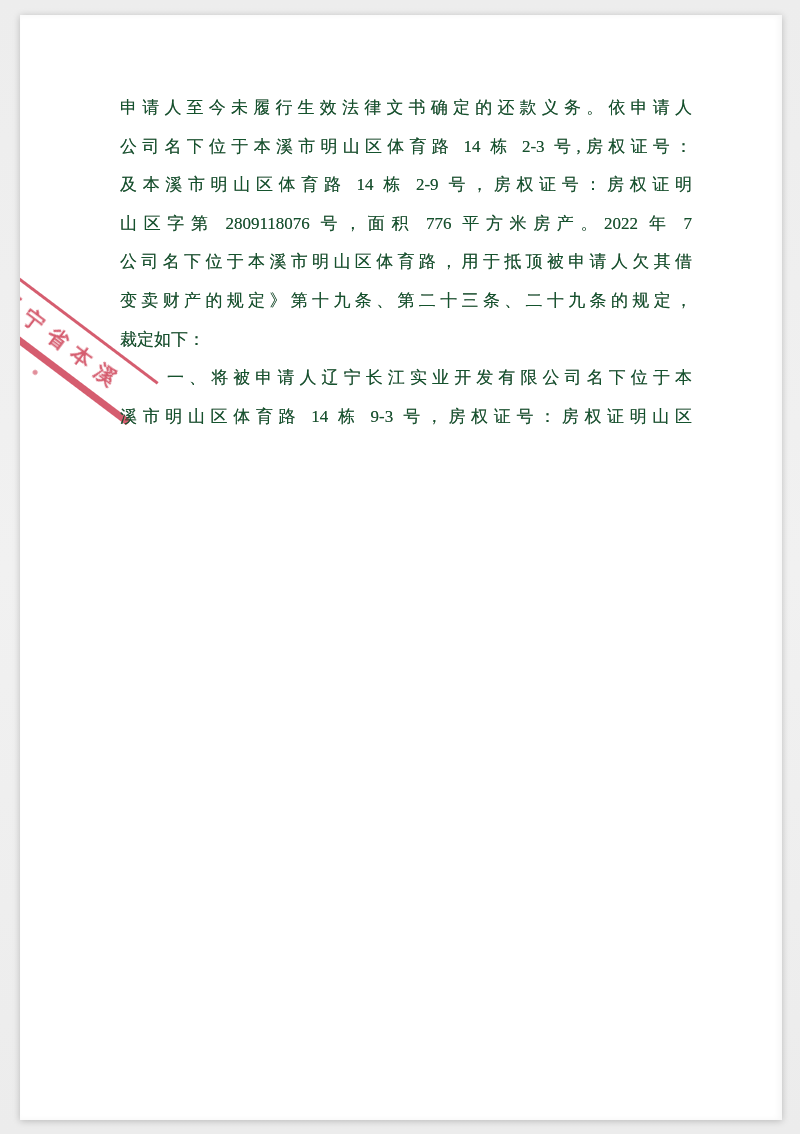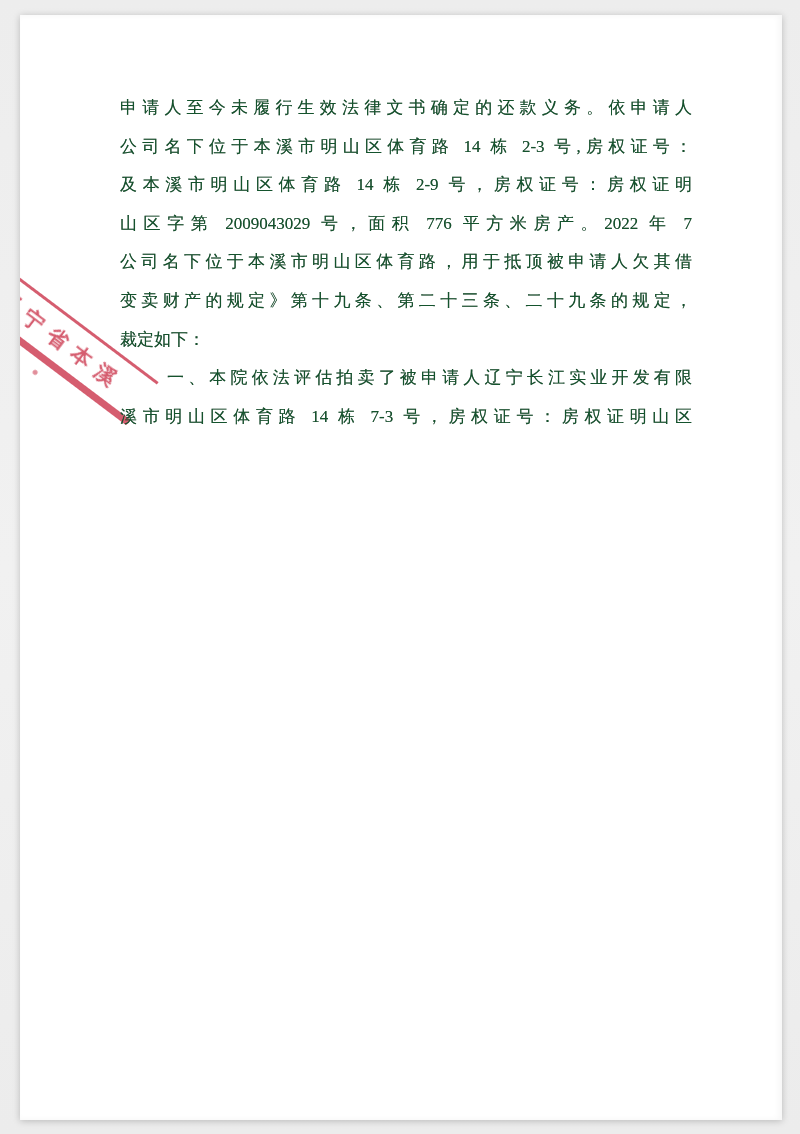--- a/index.html
+++ b/index.html
@@ -93,22 +93,22 @@
     <div class="stamp-box">
       <span class="stamp-text">辽宁省本溪</span>
     </div>
     <div class="stamp-smudge"></div>
   </div>
 
   <div class="text-block">
     <div class="line">申请人至今未履行生效法律文书确定的还款义务。依申请人</div>
     <div class="line">公司名下位于本溪市明山区体育路 14 栋 2-3 号,房权证号：</div>
     <div class="line">及本溪市明山区体育路 14 栋 2-9 号，房权证号：房权证明</div>
-    <div class="line">山区字第 2009043029 号，面积 776 平方米房产。2022 年 7</div>
+    <div class="line">山区字第 2809118076 号，面积 776 平方米房产。2022 年 7</div>
     <div class="line">公司名下位于本溪市明山区体育路，用于抵顶被申请人欠其借</div>
     <div class="line">变卖财产的规定》第十九条、第二十三条、二十九条的规定，</div>
     <div class="line end">裁定如下：</div>
-    <div class="line indent">一、本院依法评估拍卖了被申请人辽宁长江实业开发有限</div>
-    <div class="line">溪市明山区体育路 14 栋 7-3 号，房权证号：房权证明山区</div>
+    <div class="line indent">一、将被申请人辽宁长江实业开发有限公司名下位于本</div>
+    <div class="line">溪市明山区体育路 14 栋 9-3 号，房权证号：房权证明山区</div>
 
   </div>
 
 </div>
 
 </body></html>

